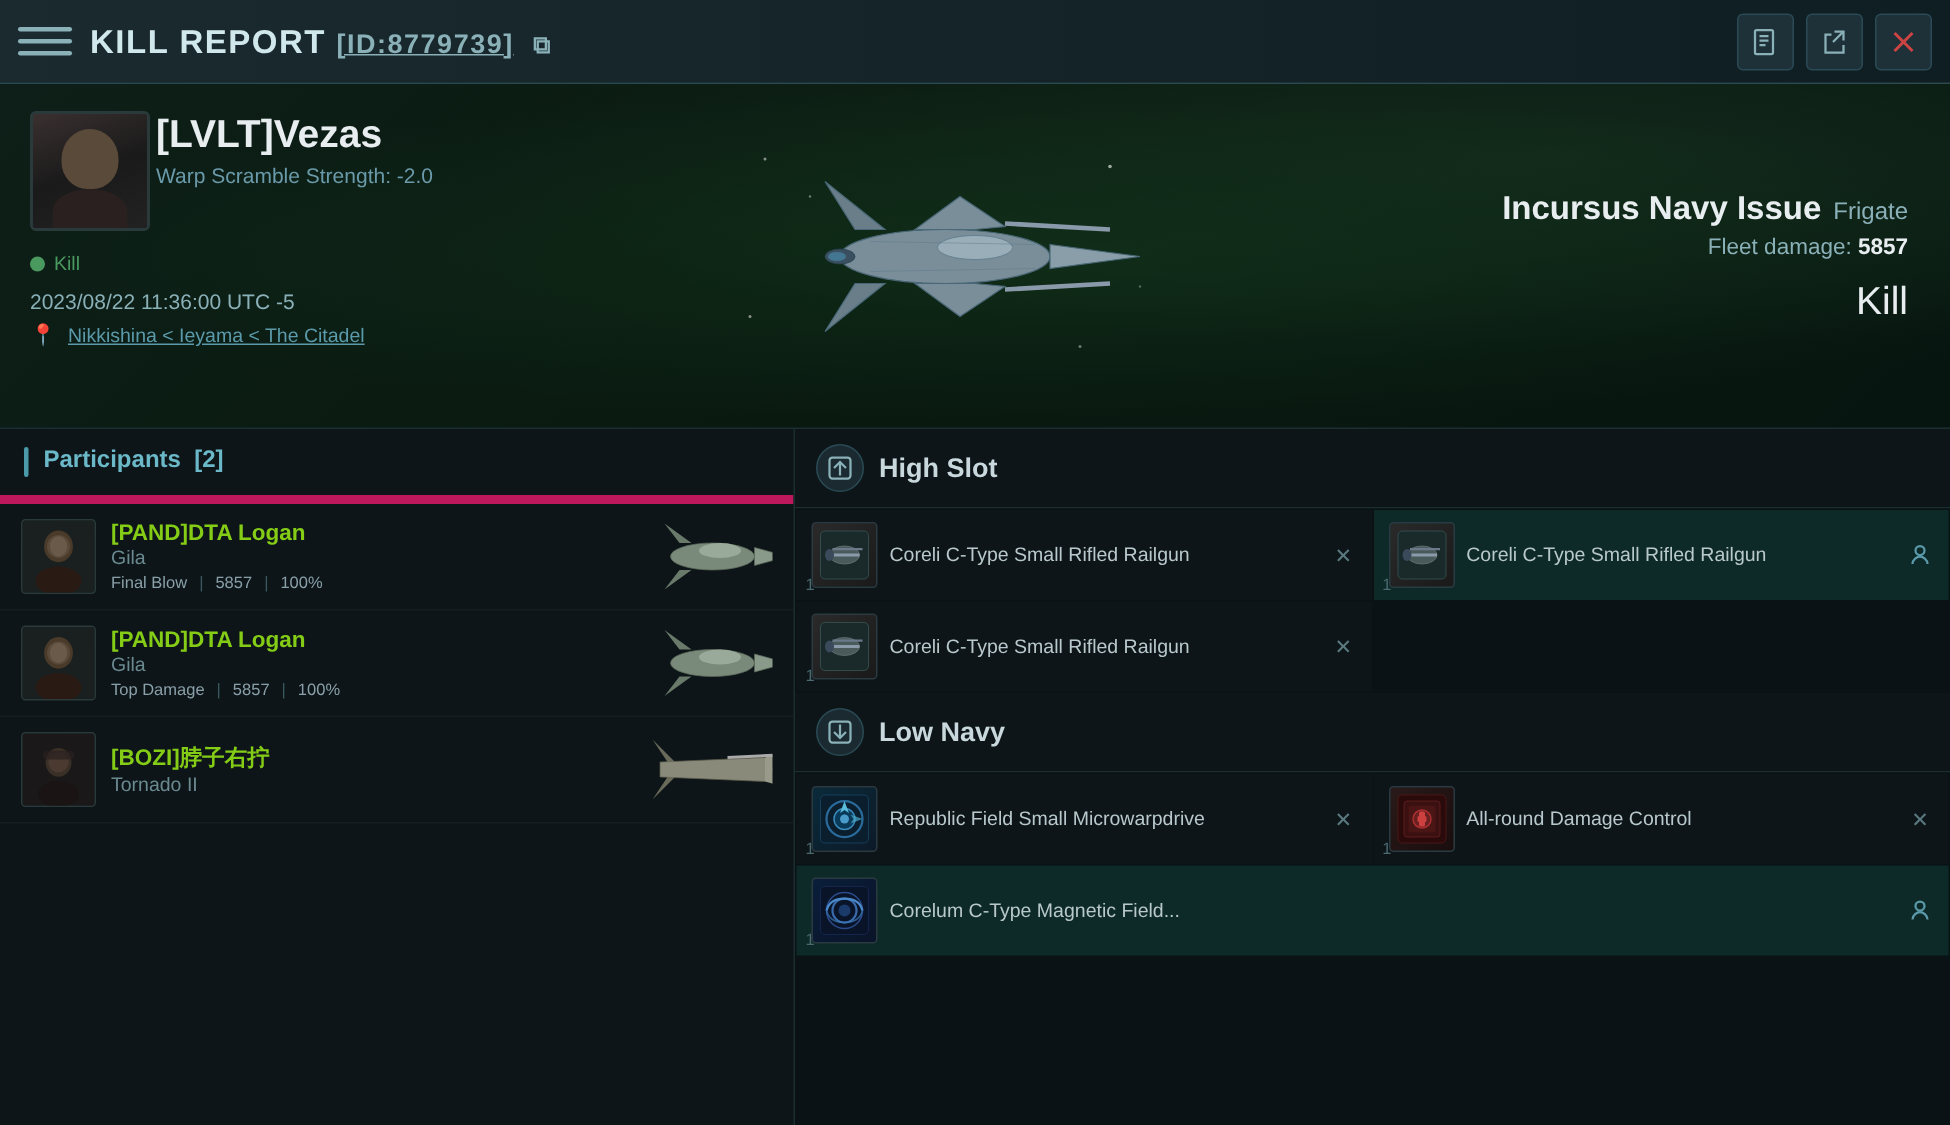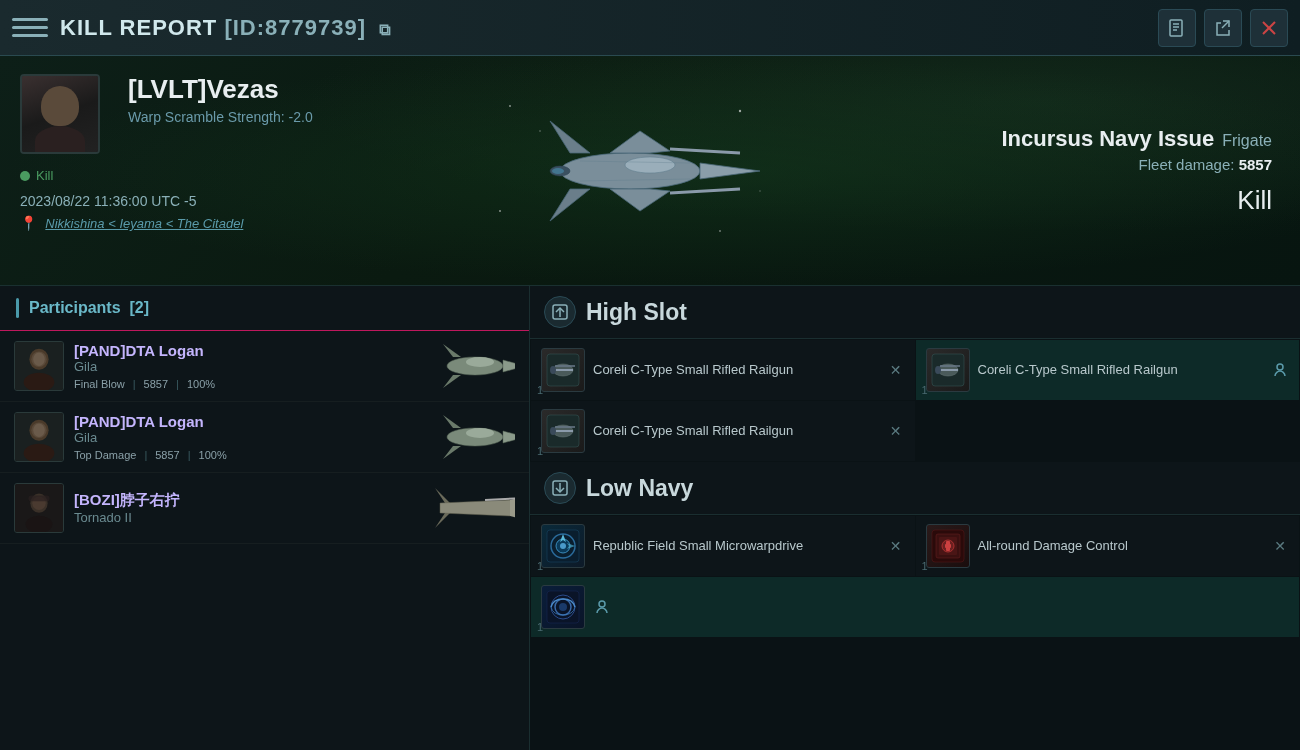--- a/index.html
+++ b/index.html
@@ -40,21 +40,22 @@
     .title-text {
       font-size: 22px;
       font-weight: bold;
       color: #d0e8ec;
       letter-spacing: 1px;
       text-transform: uppercase;
       flex: 1;
     }
     .title-id {
       color: #8ab0b8;
-      font-size: 22px;
+      font-size: 18px;
+      text-decoration: underline;
     }
     .titlebar-actions {
       display: flex;
       gap: 8px;
       margin-left: auto;
     }
     .titlebar-btn {
       width: 38px;
       height: 38px;
       background: #1e3038;
@@ -89,21 +90,21 @@
     .hero-left {
       display: flex;
       flex-direction: column;
       padding: 18px 20px;
       z-index: 1;
       min-width: 340px;
     }
     .hero-top {
       display: flex;
       align-items: flex-start;
-      gap: 28px;
+      gap: 4px;
     }
     .avatar {
       width: 80px;
       height: 80px;
       background: linear-gradient(135deg, #2a2a2a, #111);
       border: 2px solid #2a3a3a;
       border-radius: 4px;
       overflow: hidden;
       flex-shrink: 0;
       display: flex;
@@ -162,21 +163,20 @@
     .hero-meta {
       margin-top: 10px;
       font-size: 14px;
       color: #8ab0b8;
     }
     .location-link {
       color: #5a9aaa;
       text-decoration: underline;
       cursor: pointer;
       font-size: 13px;
-      font-style: italic;
     }
     .location-icon {
       color: #5a9aaa;
       margin-right: 4px;
     }
 
     
     .hero-ship {
       flex: 1;
       display: flex;
@@ -251,23 +251,23 @@
 
     
     .left-panel {
       width: 530px;
       border-right: 1px solid #1a2e30;
       overflow-y: auto;
       background: #0d1519;
     }
     .section-header {
       display: flex;
-      align-items: center;
+      align-items: flex-start;
       padding: 12px 16px;
-      border-bottom: 1px solid #be185d;
+      border-bottom: 6px solid #be185d;
     }
     .section-accent {
       width: 3px;
       height: 20px;
       background: #4a9aaa;
       margin-right: 10px;
       border-radius: 2px;
     }
     .section-title {
       font-size: 16px;
@@ -295,21 +295,21 @@
       flex-shrink: 0;
       display: flex;
       align-items: center;
       justify-content: center;
       position: relative;
       overflow: hidden;
     }
     .participant-info { flex: 1; }
     .participant-name {
       font-size: 15px;
-      color: #c4b5fd;
+      color: #84cc16;
       font-weight: bold;
     }
     .participant-ship {
       font-size: 13px;
       color: #6a8a90;
     }
     .participant-stats {
       display: flex;
       align-items: flex-start;
       gap: 8px;
@@ -348,21 +348,21 @@
       background: #1a2a30;
       border: 1px solid #2a4a55;
       border-radius: 50%;
       display: flex;
       align-items: center;
       justify-content: center;
       font-size: 14px;
       color: #8ab0b8;
     }
     .slot-title {
-      font-size: 23px;
+      font-size: 18px;
       color: #c8d8dc;
       font-weight: bold;
     }
 
     .slots-grid {
       display: grid;
       grid-template-columns: 1fr 1fr;
       gap: 1px;
       background: #0a1215;
       padding: 1px;
@@ -782,20 +782,21 @@
         <div class="slot-item-icon icon-magnetic">
           <svg width="36" height="36" viewBox="0 0 36 36">
             <rect x="2" y="2" width="32" height="32" rx="3" fill="#0a1428" stroke="#1a2a5a" stroke-width="0.5"></rect>
             <circle cx="18" cy="18" r="12" fill="none" stroke="#2a4a8a" stroke-width="1"></circle>
             <circle cx="18" cy="18" r="8" fill="none" stroke="#3a6aaa" stroke-width="1.5"></circle>
             <circle cx="18" cy="18" r="4" fill="#1a3a6a"></circle>
             <path d="M6 18 Q8 10 18 10 Q28 10 30 18" stroke="#4a8aca" stroke-width="1.5" fill="none"></path>
             <path d="M6 18 Q8 26 18 26 Q28 26 30 18" stroke="#3a7aba" stroke-width="1" fill="none" opacity="0.7"></path>
           </svg>
         </div>
+        <span class="slot-item-name">Corelum C-Type Magnetic Field...</span>
         <div class="slot-person-icon">
           <svg width="14" height="14" viewBox="0 0 14 14" fill="none">
             <circle cx="7" cy="4" r="3" stroke="#5a9aaa" stroke-width="1.5"></circle>
             <path d="M2 13 C2 10 5 8 7 8 C9 8 12 10 12 13" stroke="#5a9aaa" stroke-width="1.5" fill="none"></path>
           </svg>
         </div>
       </div>
     </div>
 
 

